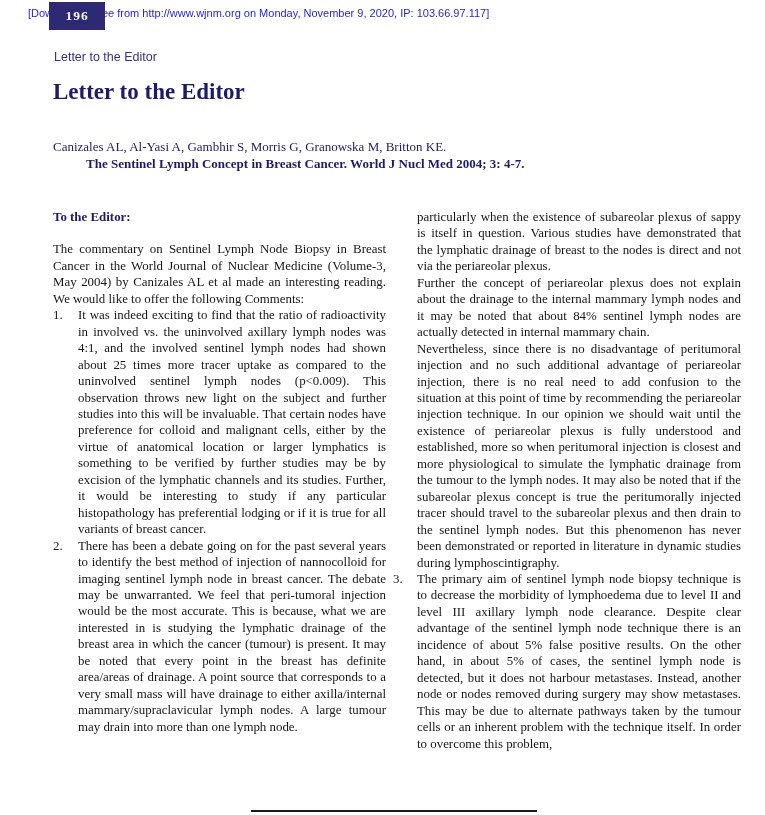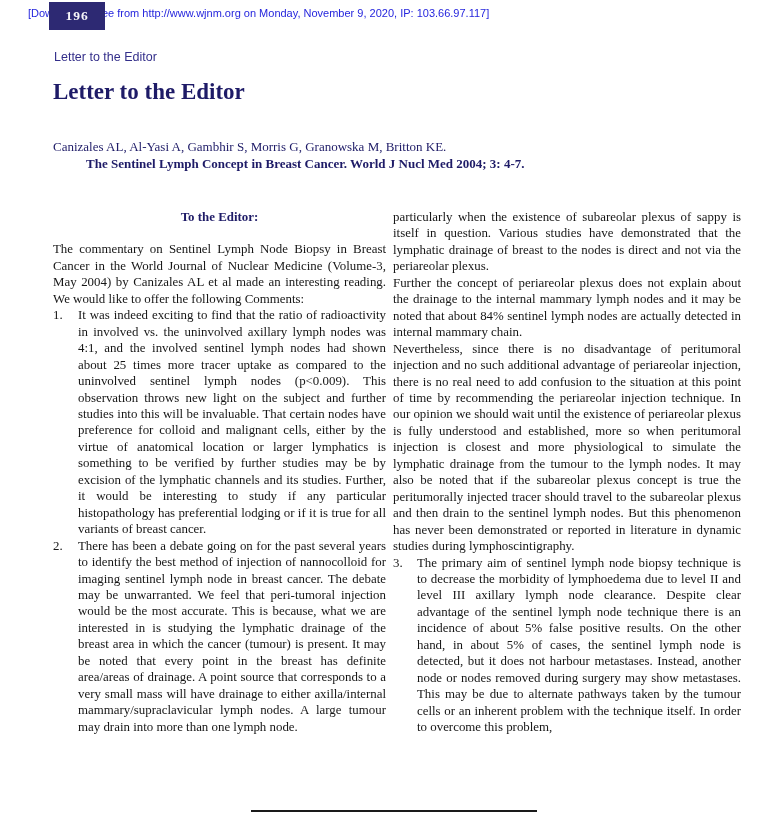--- a/index.html
+++ b/index.html
@@ -81,28 +81,28 @@
     line-height: 16.45px;
     text-align: justify;
     color: #161616;
   }
   .col-left  { left: 53px;  width: 333px; }
   .col-right { left: 393px; width: 348px; }
   .salutation {
     font-weight: bold;
     color: #1e1b67;
     margin-bottom: 16px;
-    text-align: center;
+    text-align: left;
   }
   .col p { margin: 0; }
   .list-item { display: flex; }
   .list-item .num { flex: none; width: 25px; text-align: left; }
   .col-right .list-item .num { width: 24px; }
   .list-item .li-text { flex: 1; }
-  .col-right > p.cont { }
+  .col-right > p.cont { margin-left: 24px; }
   .bottom-rule {
     position: absolute;
     left: 251px;
     top: 810px;
     width: 286px;
     height: 1.5px;
     background: #1a1a1a;
   }
 </style>
 </head>

